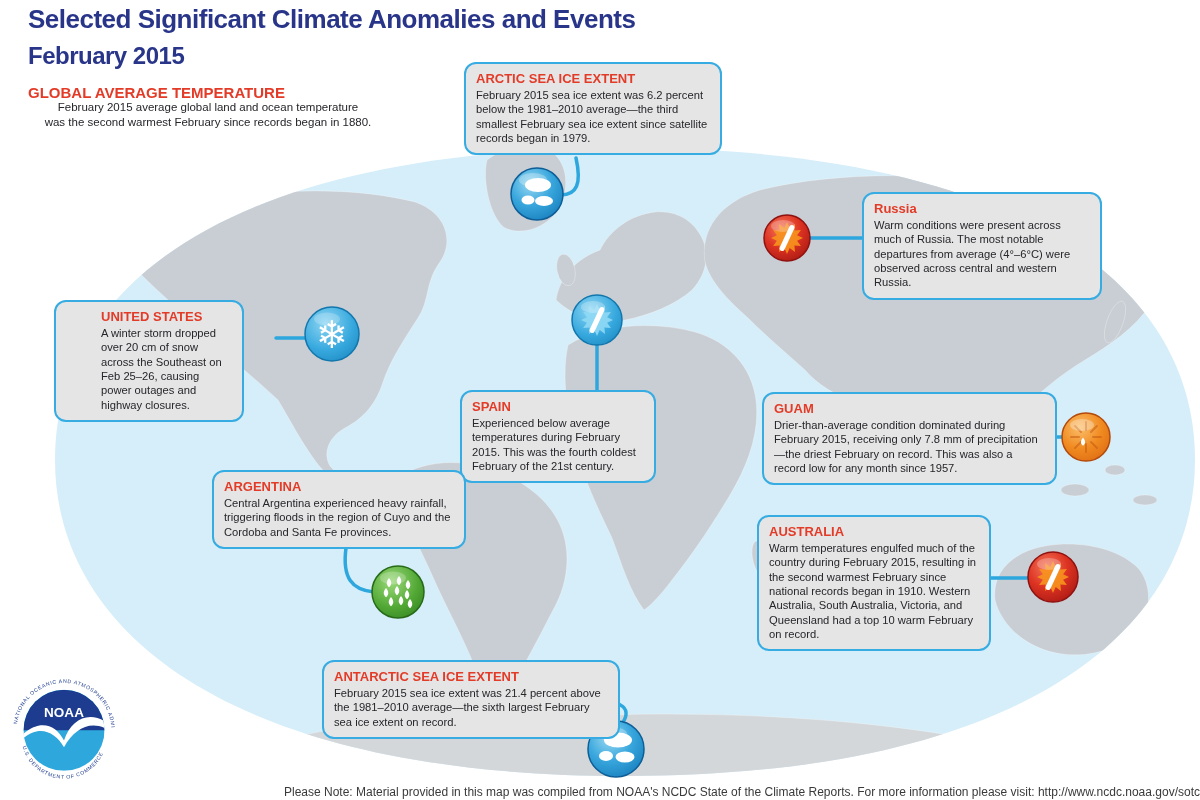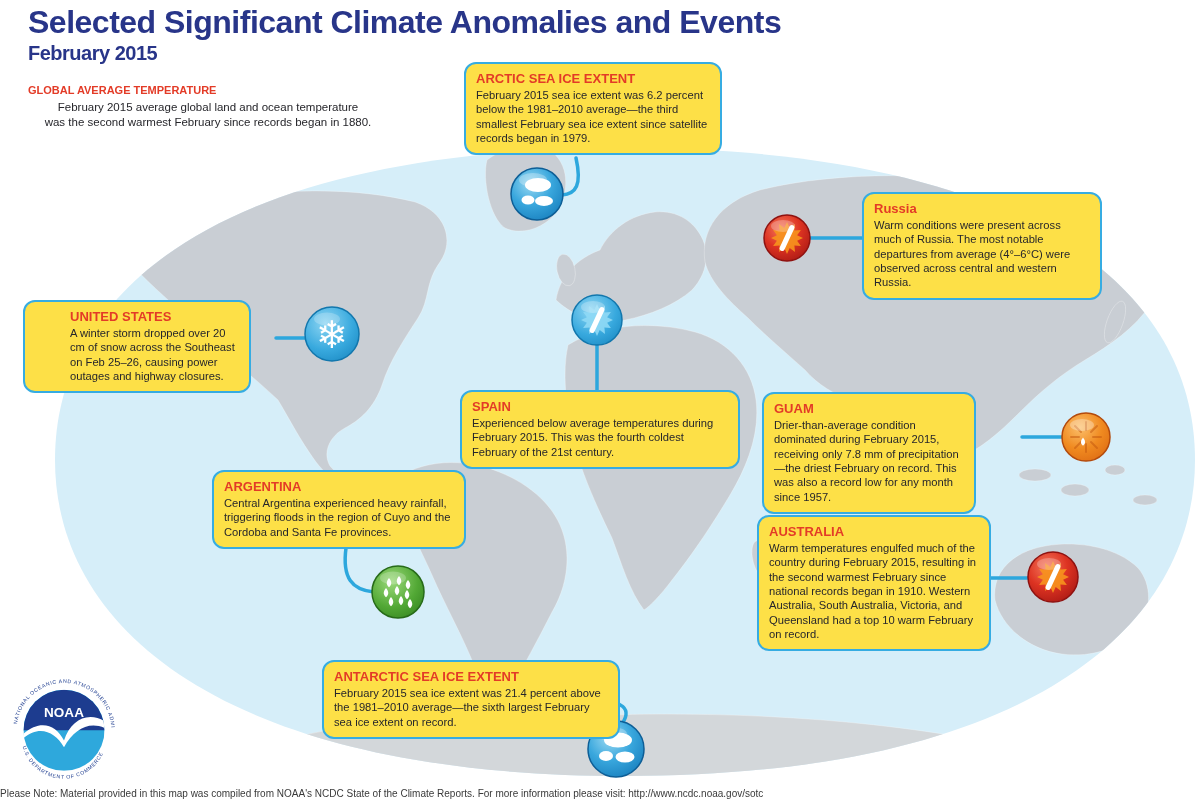--- a/index.html
+++ b/index.html
@@ -1,44 +1,44 @@
 <!DOCTYPE html>
 <html><head>
 <meta charset="utf-8">
 <style>
   html,body{margin:0;padding:0;background:#fff;}
   #stage{position:relative;width:1200px;height:800px;overflow:hidden;
          font-family:"Liberation Sans",sans-serif;background:#fff;}
   #map-svg{position:absolute;left:0;top:0;width:1200px;height:800px;}
 
-  .page-title{position:absolute;left:28px;top:4px;font-size:32px;font-weight:bold;
+  .page-title{position:absolute;left:28px;top:4px;font-size:26px;font-weight:bold;
               color:#283589;letter-spacing:-0.5px;}
-  .page-subtitle{position:absolute;left:28px;top:42px;font-size:20px;font-weight:bold;
+  .page-subtitle{position:absolute;left:28px;top:42px;font-size:24px;font-weight:bold;
               color:#283589;letter-spacing:-0.5px;}
-  .global-heading{position:absolute;left:28px;top:84px;font-size:11px;font-weight:bold;
+  .global-heading{position:absolute;left:28px;top:84px;font-size:15px;font-weight:bold;
               color:#e33b27;}
   .global-body{position:absolute;left:28px;top:100px;width:360px;font-size:11.5px;
               color:#26262b;line-height:1.3;white-space:pre-line;text-align:center;}
 
-  .callout{position:absolute;background:#fde047;border:2px solid #36ace2;
+  .callout{position:absolute;background:#e5e5e5;border:2px solid #36ace2;
            border-radius:12px;padding:7px 10px 8px 10px;box-sizing:border-box;z-index:5;}
   .co-title{font-size:13px;font-weight:bold;color:#e33b27;margin-bottom:2px;}
   .co-body{font-size:11.2px;color:#26262b;line-height:1.28;}
 
   .co-arctic{left:464px;top:62px;width:258px;}
   .co-russia{left:862px;top:192px;width:240px;}
-  .co-us{left:23px;top:300px;width:228px;padding-left:45px;}
-  .co-spain{left:460px;top:390px;width:280px;}
-  .co-guam{left:762px;top:392px;width:214px;}
+  .co-us{left:54px;top:300px;width:190px;padding-left:45px;}
+  .co-spain{left:460px;top:390px;width:196px;}
+  .co-guam{left:762px;top:392px;width:295px;}
   .co-argentina{left:212px;top:470px;width:254px;}
   .co-australia{left:757px;top:515px;width:234px;}
   .co-antarctic{left:322px;top:660px;width:298px;}
 
-  .footer-note{position:absolute;left:0;right:0;bottom:1px;text-align:left;
-               font-size:10px;color:#3a3a3a;z-index:6;}
+  .footer-note{position:absolute;left:0;right:0;bottom:1px;text-align:right;
+               font-size:12px;color:#3a3a3a;z-index:6;}
   #noaa-logo{position:absolute;left:2px;top:666px;width:124px;height:124px;z-index:6;}
 </style>
 </head>
 <body>
 <div id="stage">
 
 <svg id="map-svg" viewBox="0 0 1200 800">
   <defs>
     <path id="mapOutline" d="M 55 460 C 55 285, 230 148, 625 148 C 1020 148, 1195 285, 1195 460 C 1195 632, 1020 776, 625 776 C 230 776, 55 632, 55 460 Z"></path>
     <clipPath id="mapClip">

